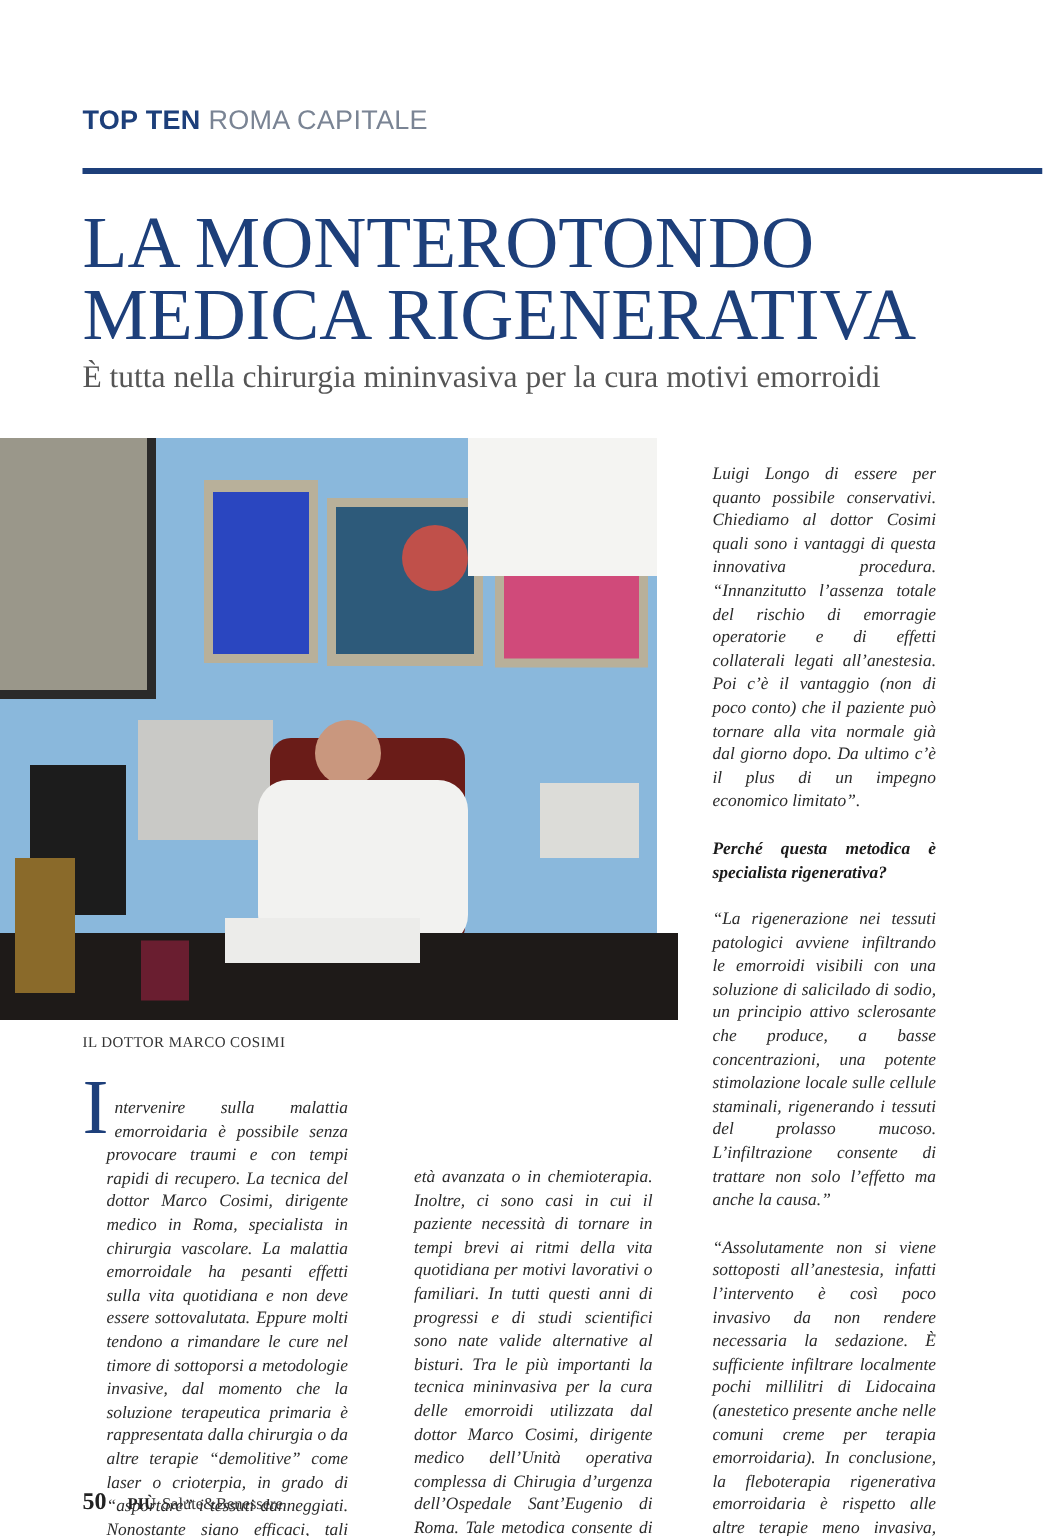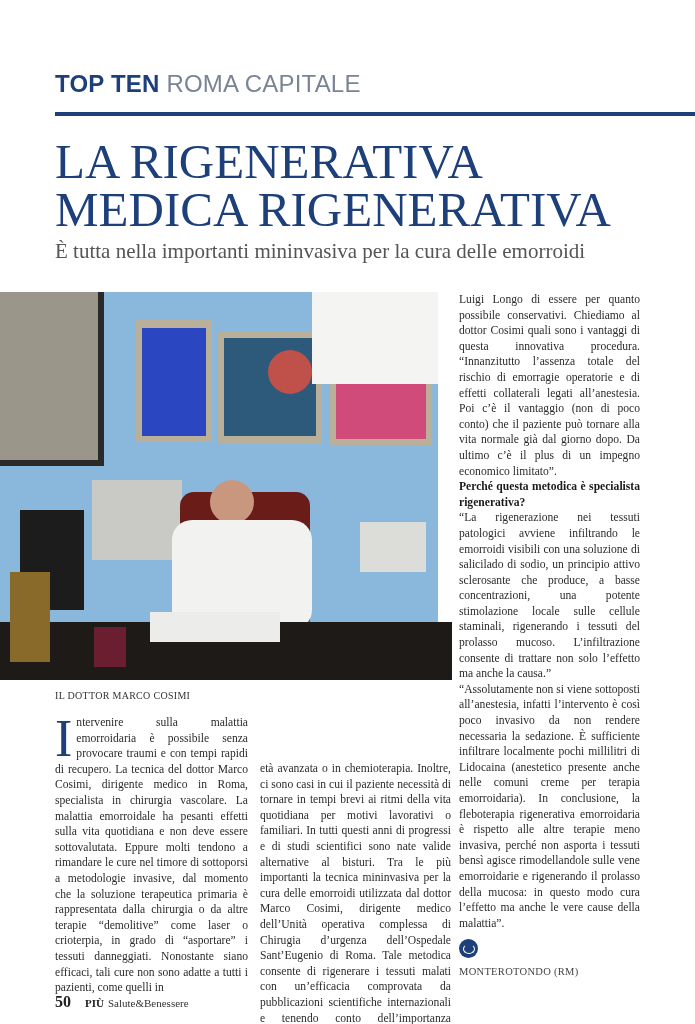--- a/index.html
+++ b/index.html
@@ -1,29 +1,29 @@
 <!DOCTYPE html>
 <html><head>
 <meta charset="utf-8">
 <style>
   html, body { margin: 0; padding: 0; background: #ffffff; }
   body { width: 695px; height: 1024px; position: relative; overflow: hidden; font-family: "Liberation Serif", serif; color: #2a2a2a; }
-  .kicker { position: absolute; left: 55px; top: 70px; font-family: "Liberation Sans", sans-serif; font-size: 24px; letter-spacing: 0.2px; }
+  .kicker { position: absolute; left: 55px; top: 70px; font-family: "Liberation Sans", sans-serif; font-size: 18px; letter-spacing: 0.2px; }
   .kicker .strong { color: #1d3f7a; font-weight: bold; }
   .kicker .light { color: #7a8494; font-weight: normal; }
   .rule { position: absolute; left: 55px; top: 112px; width: 640px; height: 4px; background: #1d3f7a; }
   .title { position: absolute; left: 55px; top: 138px; margin: 0; font-family: "Liberation Serif", serif; font-weight: normal; color: #1d3f7a; font-size: 49px; line-height: 48px; letter-spacing: 0px; }
   .subtitle { position: absolute; left: 55px; top: 239px; font-family: "Liberation Serif", serif; font-size: 21px; color: #555; }
 
   .photo { position: absolute; left: 0; top: 292px; width: 452px; height: 388px; overflow: hidden; background: #7fb0d8; }
   .photo svg { display: block; }
   .caption { position: absolute; left: 55px; top: 690px; font-size: 10px; letter-spacing: 0.3px; color: #333; text-transform: uppercase; }
 
   .col { position: absolute; font-size: 11.6px; line-height: 15.6px; text-align: justify; hyphens: auto; color: #2b2b2b; }
-  .col p { margin: 0; }
+  .col p { margin: 16px; font-style: italic; }
   .col1 { left: 55px; top: 715px; width: 193px; }
   .col2 { left: 260px; top: 761px; width: 191px; }
   .col3 { left: 459px; top: 292px; width: 181px; }
   .col3 .q { font-weight: bold; color: #1a1a1a; }
   .dropcap { float: left; font-size: 52px; line-height: 42px; color: #1d3f7a; margin: 0 4px 0 0; padding-top: 3px; font-family: "Liberation Serif", serif; }
   .logo { width: 19px; height: 19px; border-radius: 50%; background: #1d3f7a; margin: 8px 0 6px 0; position: relative; }
   .logo::after { content: ""; position: absolute; left: 4px; top: 5px; width: 10px; height: 8px; border: 1.5px solid #fff; border-top-color: transparent; border-radius: 50%; }
   .contact { font-size: 9.5px; line-height: 15px; color: #444; text-align: left; }
   .contact .city { font-size: 10.5px; letter-spacing: 0.3px; }
 
@@ -35,24 +35,24 @@
 </head>
 <body>
 
 <div class="kicker">
   <span class="strong">TOP TEN</span>
   <span class="light">ROMA CAPITALE</span>
 </div>
 <div class="rule"></div>
 
 <h1 class="title">
-  <span>LA RIGENERATIVA</span><br>
+  <span>LA MONTEROTONDO</span><br>
   <span>MEDICA RIGENERATIVA</span>
 </h1>
-<div class="subtitle">È tutta nella importanti mininvasiva per la cura delle emorroidi</div>
+<div class="subtitle">È tutta nella chirurgia mininvasiva per la cura motivi emorroidi</div>
 
 <div class="photo" title="Doctor seated at desk in office with colourful paintings on blue wall">
   <svg width="452" height="388" viewBox="0 0 452 388">
     <rect x="0" y="0" width="452" height="388" fill="#8ab8dc"></rect>
     <rect x="0" y="0" width="104" height="174" fill="#2a2a2a"></rect>
     <rect x="0" y="0" width="98" height="168" fill="#9a978a"></rect>
     <rect x="136" y="28" width="76" height="122" fill="#b8b09a"></rect>
     <rect x="142" y="36" width="64" height="108" fill="#2a46c0"></rect>
     <rect x="218" y="40" width="104" height="112" fill="#b8b09a"></rect>
     <rect x="224" y="46" width="92" height="98" fill="#2d5a7a"></rect>

